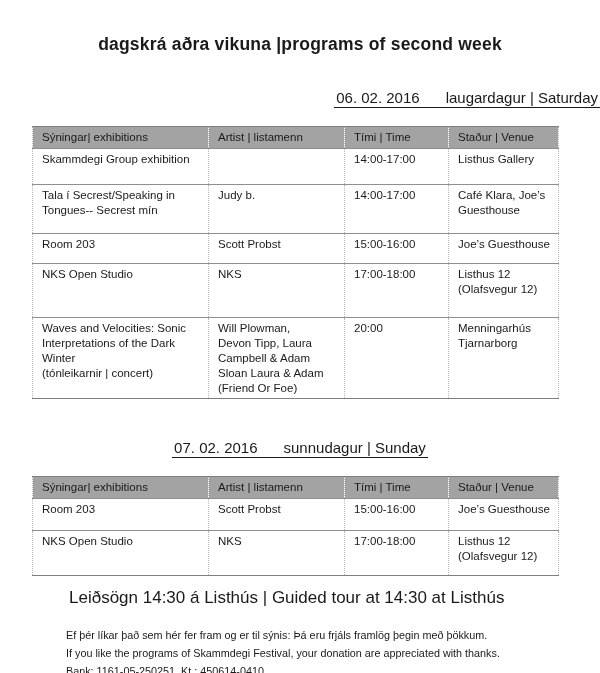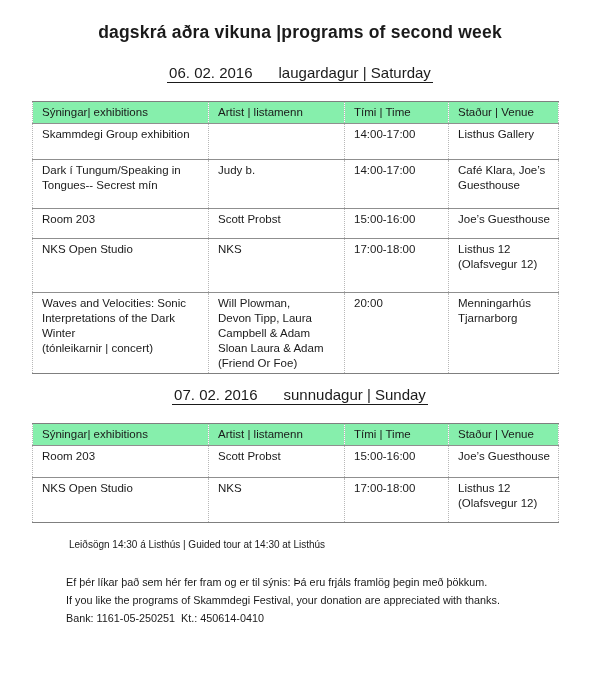--- a/index.html
+++ b/index.html
@@ -6,32 +6,32 @@
   .page {
     position: relative;
     width: 600px;
     height: 673px;
     background: #ffffff;
     color: #1a1a1a;
     font-family: "Liberation Sans", "DejaVu Sans", sans-serif;
     overflow: hidden;
   }
   .doc-title {
-    margin: 0;
+    margin: 12px;
     padding-top: 22px;
     text-align: center;
     font-size: 17.5px;
     font-weight: bold;
     letter-spacing: 0.2px;
   }
   .date-heading-wrap {
     text-align: center;
   }
-  .date-heading-wrap.first { margin-top: 21px; }
-  .date-heading-wrap.second { margin-top: 12px; }
+  .date-heading-wrap.first { margin-top: 34px; text-align: right; }
+  .date-heading-wrap.second { margin-top: 40px; }
   .date-heading {
     display: inline-block;
     font-size: 15px;
     border-bottom: 1.2px solid #1a1a1a;
     padding: 0 2px 1px 2px;
   }
   .date-gap { display: inline-block; width: 26px; }
   table.schedule {
     border-collapse: collapse;
     table-layout: fixed;
@@ -54,36 +54,36 @@
     vertical-align: top;
     font-size: 11.5px;
     line-height: 15px;
     padding: 3px 6px 2px 9px;
     white-space: pre-wrap;
     border-top: 1px solid #8f8f8f;
     overflow: hidden;
   }
   .schedule th + th, .schedule td + td { border-left: 1px dotted #b8b8b8; }
   .schedule thead th {
-    background: #86efac;
+    background: #a3a3a3;
     height: 16px;
     border-top: none;
   }
   .t1 tr.r1 { height: 36px; }
   .t1 tr.r2 { height: 49px; }
   .t1 tr.r3 { height: 30px; }
   .t1 tr.r4 { height: 54px; }
   .t1 tr.r5 { height: 81px; }
   .t2 tr.r1 { height: 21px; }
   .t2 tr.r2 { height: 32px; }
   .t2 tr.r3 { height: 45px; }
   .footer { margin-top: 13px; }
   .f-big {
     margin-left: 69px;
-    font-size: 10px;
+    font-size: 17px;
     line-height: 17px;
     white-space: pre-wrap;
   }
   .f-big + .f-big { margin-top: 9px; }
   .f-small-group { margin-top: 20px; }
   .f-small {
     margin-left: 66px;
     font-size: 10.8px;
     line-height: 18px;
     white-space: pre-wrap;
@@ -116,21 +116,21 @@
       </tr>
     </thead>
     <tbody>
       <tr class="r1">
         <td>Skammdegi Group exhibition</td>
         <td></td>
         <td>14:00-17:00</td>
         <td>Listhus Gallery</td>
       </tr>
       <tr class="r2">
-        <td>Dark í Tungum/Speaking in
+        <td>Tala í Secrest/Speaking in
 Tongues-- Secrest mín</td>
         <td>Judy b.</td>
         <td>14:00-17:00</td>
         <td>Café Klara, Joe’s
 Guesthouse</td>
       </tr>
       <tr class="r3">
         <td>Room 203</td>
         <td>Scott Probst</td>
         <td>15:00-16:00</td>

